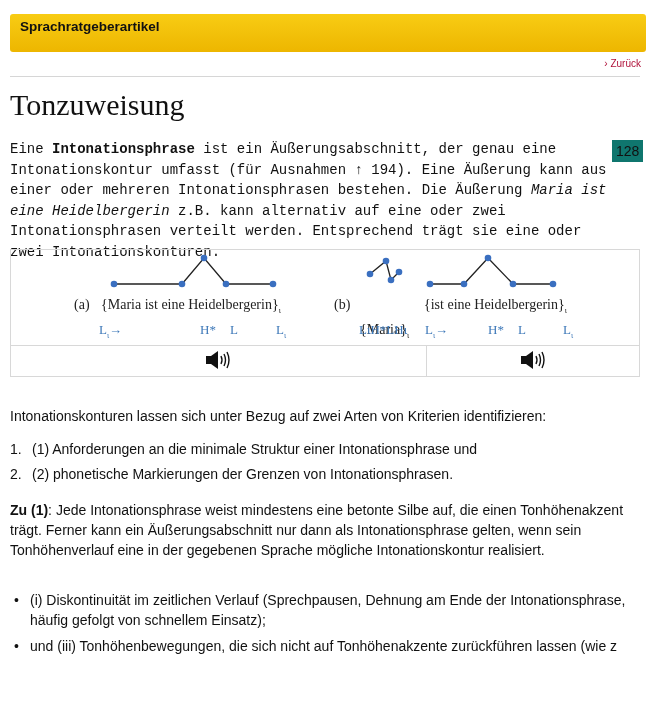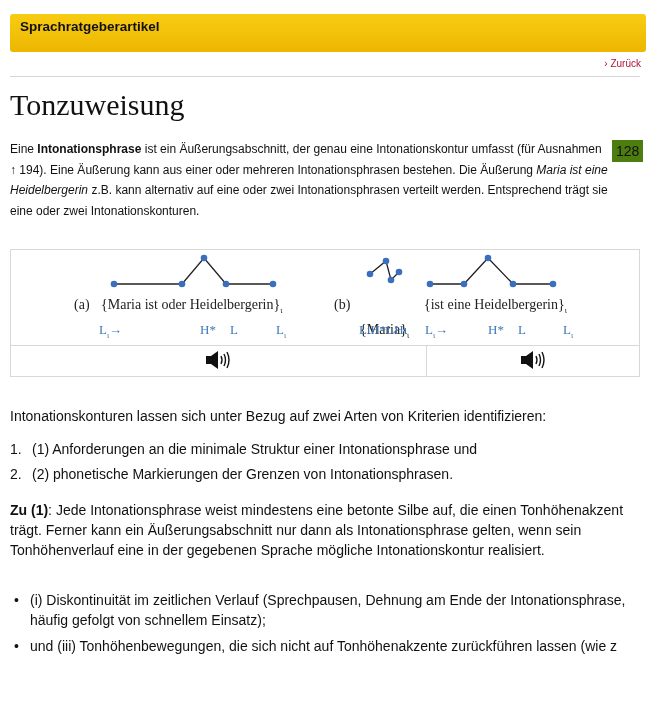--- a/index.html
+++ b/index.html
@@ -20,25 +20,25 @@
     .divider { position: absolute; left: 10px; top: 76px; width: 630px; height: 1px; background: #d6d6d6; }
 
     .page-title {
       position: absolute; left: 10px; top: 88px;
       font-family: "Liberation Serif", "DejaVu Serif", serif;
       font-size: 30px; font-weight: normal; color: #111;
     }
 
     .intro {
       position: absolute; left: 10px; top: 139px; width: 600px;
-      font-size: 12px; line-height: 20.5px; color: #111;
+      font-size: 14px; line-height: 20.5px; color: #111; font-family: Liberation Mono, monospace;
     }
     .badge {
       position: absolute; left: 612px; top: 140px;
-      background: #4d7c0f; padding: 2px 4px; font-size: 14px; line-height: 18px; color: #111;
+      background: #0f766e; padding: 2px 4px; font-size: 14px; line-height: 18px; color: #111;
     }
 
     .example-table {
       position: absolute; left: 10px; top: 249px; width: 630px; height: 128px;
       border: 1px solid #d8d8d8;
     }
     .example-table .row-split { position: absolute; left: 0; top: 95px; width: 100%; height: 1px; background: #d8d8d8; }
     .example-table .col-split { position: absolute; left: 415px; top: 95px; width: 1px; height: 32px; background: #d8d8d8; }
     .diagram-svg { position: absolute; left: -11px; top: -250px; }
     .ex-text {
@@ -98,21 +98,21 @@
         <circle cx="399" cy="272" r="3.3"></circle>
       <circle cx="430" cy="284" r="3.3"></circle>
         <circle cx="464" cy="284" r="3.3"></circle>
         <circle cx="488" cy="258" r="3.3"></circle>
         <circle cx="513" cy="284" r="3.3"></circle>
         <circle cx="553" cy="284" r="3.3"></circle>
     </g>
   </svg>
 
   <span class="ex-text" style="left:63px; top:47px;">(a)</span>
-  <span class="ex-text" style="left:90px; top:47px;"><span>{Maria ist oder Heidelbergerin}</span><sub>ι</sub></span>
+  <span class="ex-text" style="left:90px; top:47px;"><span>{Maria ist eine Heidelbergerin}</span><sub>ι</sub></span>
 
   <span class="tone" style="left:88px; top:72px;"><span>L</span><sub>ι</sub><span>→</span></span>
   <span class="tone" style="left:189px; top:72px;">H*</span>
   <span class="tone" style="left:219px; top:72px;">L</span>
   <span class="tone" style="left:265px; top:72px;"><span>L</span><sub>ι</sub></span>
 
   <span class="ex-text" style="left:323px; top:47px;">(b)</span>
   <span class="ex-text" style="left:349px; top:47px;margin-top:25px;"><span>{Maria}</span><sub>ι</sub></span>
   <span class="ex-text" style="left:413px; top:47px;"><span>{ist eine Heidelbergerin}</span><sub>ι</sub></span>
 

